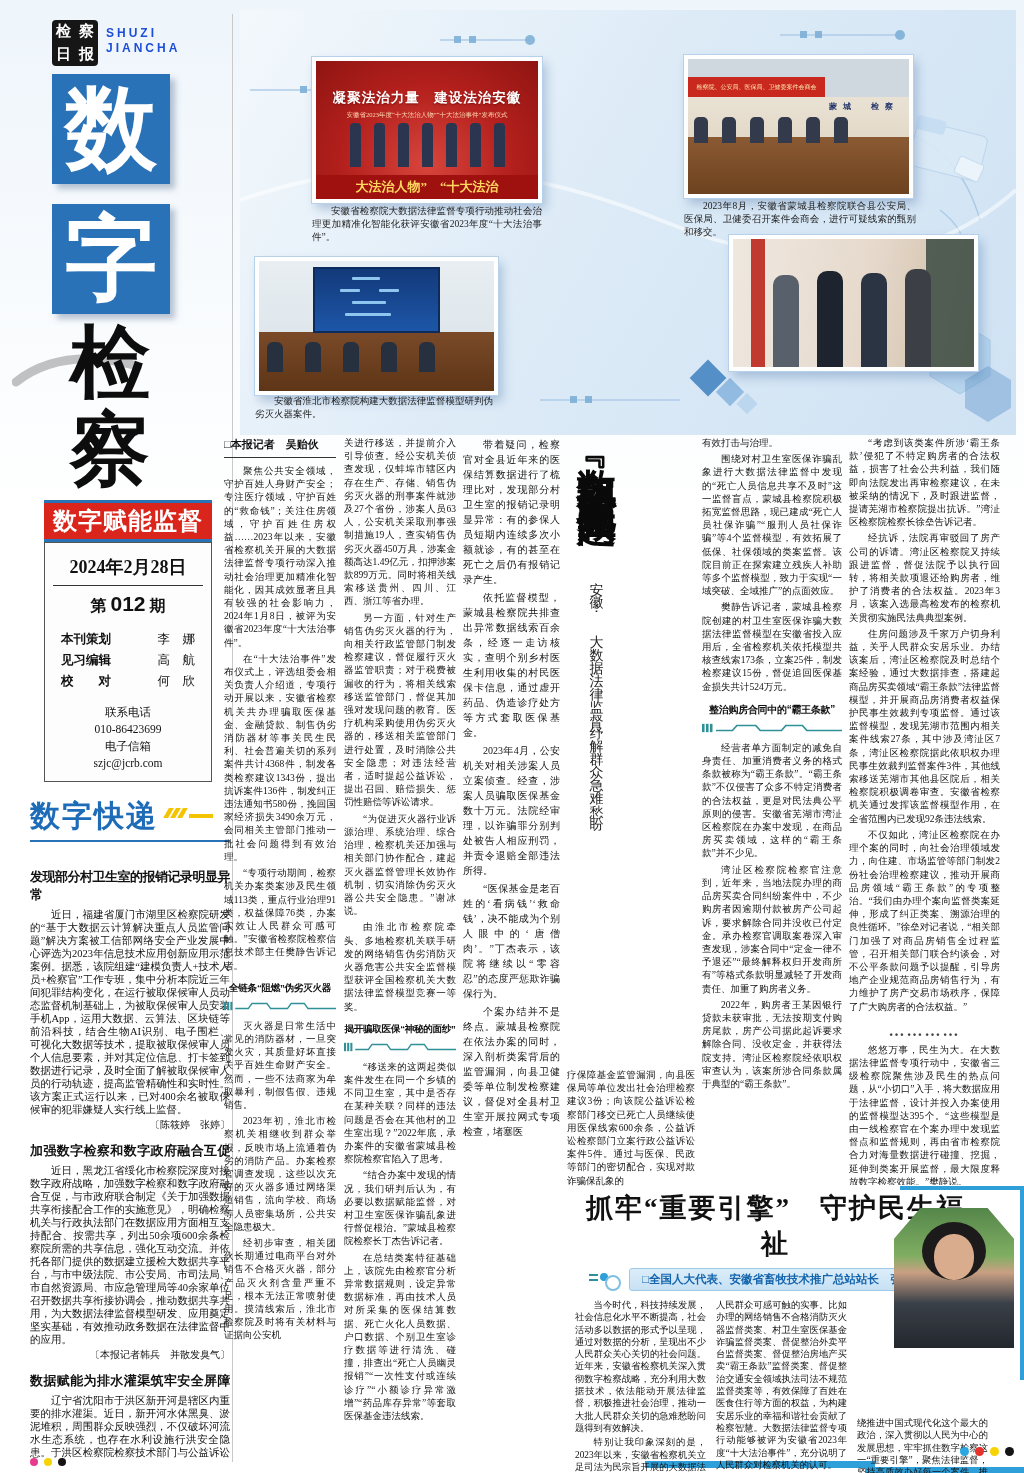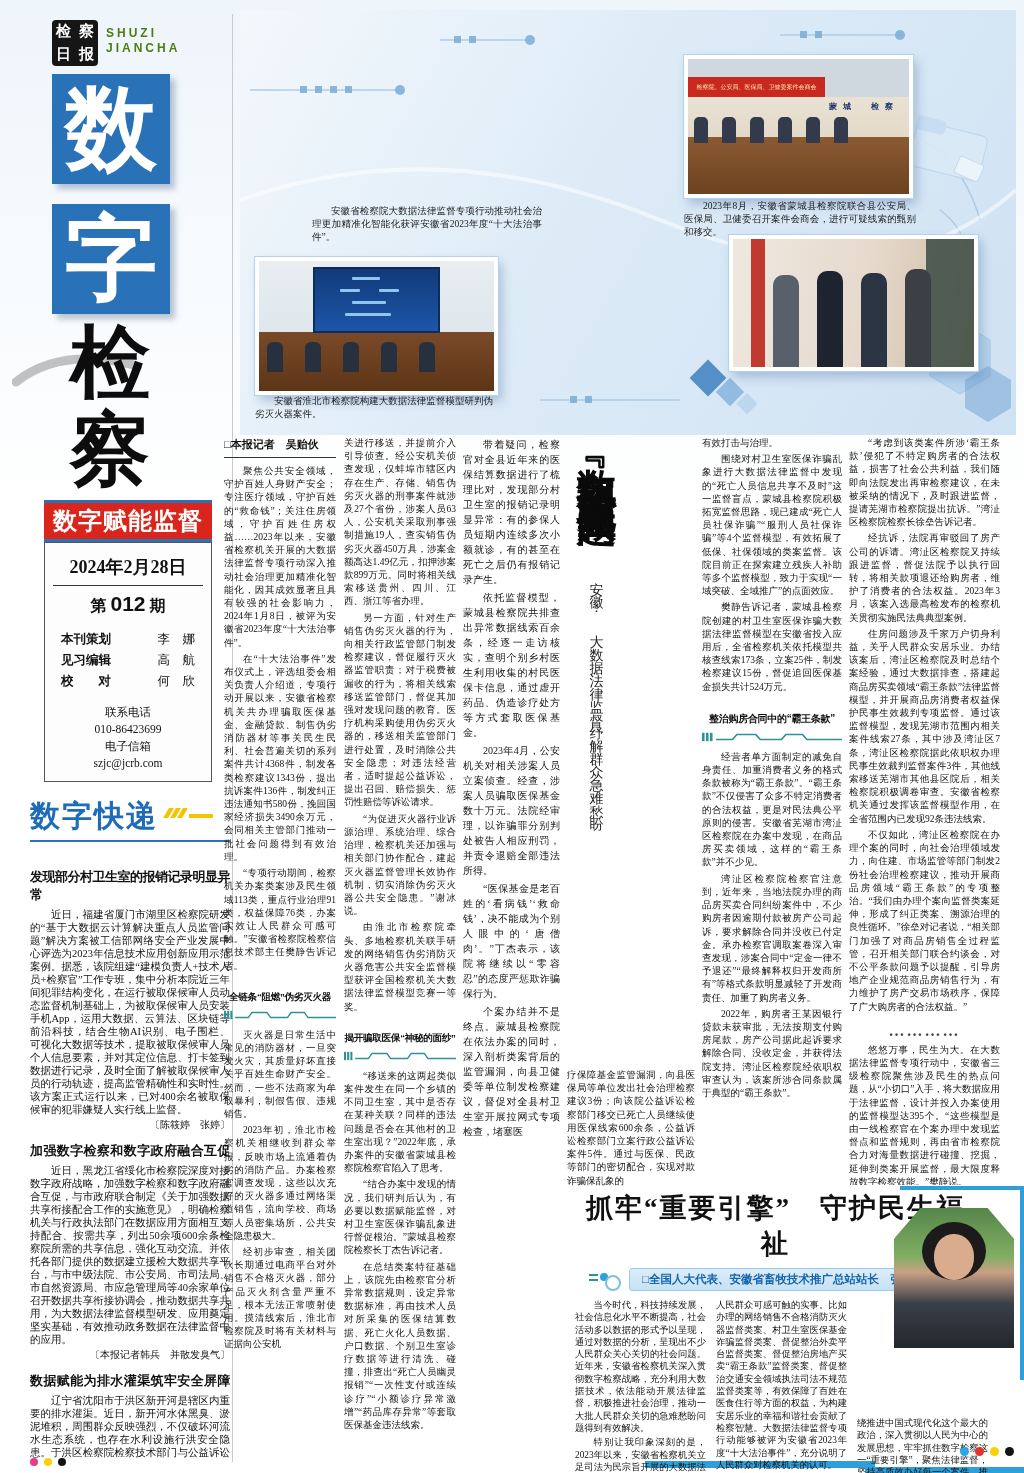--- a/index.html
+++ b/index.html
@@ -6,21 +6,21 @@
   body{width:1024px;height:1473px;position:relative;background:#fff;
        font-family:"Liberation Serif",serif;color:#111;overflow:hidden;}
   .wash{position:absolute;left:0;top:0;width:1024px;height:600px;
         background:linear-gradient(180deg,#eef5fb 0%,#ffffff 85%);}
   
   #masthead{position:absolute;left:30px;top:18px;width:200px;}
   .seal{position:absolute;left:22px;top:2px;width:46px;height:46px;background:#161616;
         border-radius:4px;display:grid;grid-template-columns:1fr 1fr;place-items:center;
         color:#fff;font-weight:bold;font-size:15px;line-height:1;}
   .latin{position:absolute;left:76px;top:8px;font-family:"Liberation Sans",sans-serif;
-         font-weight:bold;font-size:12px;letter-spacing:3px;color:#4d7c0f;line-height:15px;}
+         font-weight:bold;font-size:12px;letter-spacing:3px;color:#1d4ed8;line-height:15px;}
   .bigblock{position:absolute;left:22px;width:118px;height:110px;background:#2a72b7;
             box-shadow:5px 5px 6px rgba(60,90,130,.35);color:#fff;display:flex;
             align-items:center;justify-content:center;font-weight:bold;font-size:92px;}
   .bigchar{position:absolute;left:0;width:160px;text-align:center;font-weight:bold;
            font-size:80px;line-height:80px;color:#0d0d0d;}
   .swoosh{position:absolute;left:-18px;top:318px;width:130px;height:70px;}
   .banner-red{position:absolute;left:14px;top:482px;width:168px;background:#da251c;
               border-top:3px solid #2a72b7;border-bottom:3px solid #2a72b7;
               color:#fff;font-weight:bold;font-size:24px;letter-spacing:1px;
               text-align:center;padding:2px 0;font-family:"Liberation Sans",sans-serif;}
@@ -89,21 +89,21 @@
   .caption{position:absolute;font-size:9.5px;line-height:13px;text-align:justify;
            color:#1a1a1a;text-indent:2em;}
   
   #mainart{position:absolute;left:224px;top:437px;width:776px;height:1030px;}
   .mcol{position:absolute;top:0;overflow:hidden;}
   .mcol p{font-size:9.5px;line-height:13.2px;text-align:justify;text-indent:2em;margin:0 0 3px;}
   .mcol p.noind{text-indent:0;}
   #colC p{font-size:10px;line-height:15px;}
   .reporter{font-family:"Liberation Sans",sans-serif;font-weight:bold;font-size:11px;
             border-bottom:1px solid #333;padding-bottom:5px;margin-bottom:7px;}
-  .sub{font-weight:bold;font-size:10px;text-align:center;margin:18px 0 2px;white-space:nowrap;
+  .sub{font-weight:bold;font-size:10px;text-align:center;margin:9px 0 2px;white-space:nowrap;
        font-family:"Liberation Sans",sans-serif;letter-spacing:-.3px;}
   .pulse{margin:0 0 5px;}
   .dots{text-align:center;color:#444;letter-spacing:2px;font-weight:bold;margin:8px 0 4px;}
   .vhead{writing-mode:vertical-lr;height:622px;margin-left:2px;}
   .vh-main{font-size:40px;font-weight:bold;letter-spacing:3px;color:#0a0a0a;}
   .vh-sub{font-size:14px;letter-spacing:13px;padding-top:92px;margin-left:12px;color:#222;}
   #colDtext{margin-top:10px;}
   
   #bbox{position:absolute;left:575px;top:1188px;width:441px;height:272px;}
   .bb-tr{position:absolute;top:-2px;right:-8px;width:120px;height:190px;
@@ -235,20 +235,34 @@
       <rect x="500" y="386" width="15" height="15" transform="rotate(45 507 393)" fill="#9cc3e6" opacity=".45"></rect>
     </g>
     <g opacity=".9">
       <rect x="672" y="118" width="72" height="46" rx="6" fill="#dbeaf7" stroke="#b9d4ec" transform="rotate(14 708 141)"></rect>
       <rect x="676" y="108" width="30" height="14" rx="4" fill="#c6def2" transform="rotate(14 691 115)"></rect>
       <rect x="716" y="150" width="26" height="18" rx="3" fill="#eef6fc" stroke="#c4daee" transform="rotate(24 729 159)"></rect>
     </g>
     <path d="M0 190 Q200 120 420 210 T776 180" stroke="#ffffff" stroke-width="4" fill="none" opacity=".55"></path>
   </svg>
 
+  <div class="photo" id="ph1">
+    <div class="ph1-title">凝聚法治力量　建设法治安徽</div>
+    <div class="ph1-sub">安徽省2023年度“十大法治人物”“十大法治事件”发布仪式</div>
+    <div class="ph1-people">
+        <i></i>
+        <i></i>
+        <i></i>
+        <i></i>
+        <i></i>
+        <i></i>
+        <i></i>
+      </div>
+    <div class="ph1-strip">大法治人物”　“十大法治</div>
+  </div>
   <div class="caption" style="left:72px;top:195px;width:230px;">安徽省检察院大数据法律监督专项行动推动社会治理更加精准化智能化获评安徽省2023年度“十大法治事件”。</div>
 
   <div class="photo" id="ph2">
     <div class="ph2-banner">检察院、公安局、医保局、卫健委案件会商会</div>
     <div class="ph2-wall">蒙城　检察</div>
     <div class="ph2-people">
         <i></i>
         <i></i>
         <i></i>
         <i></i>

